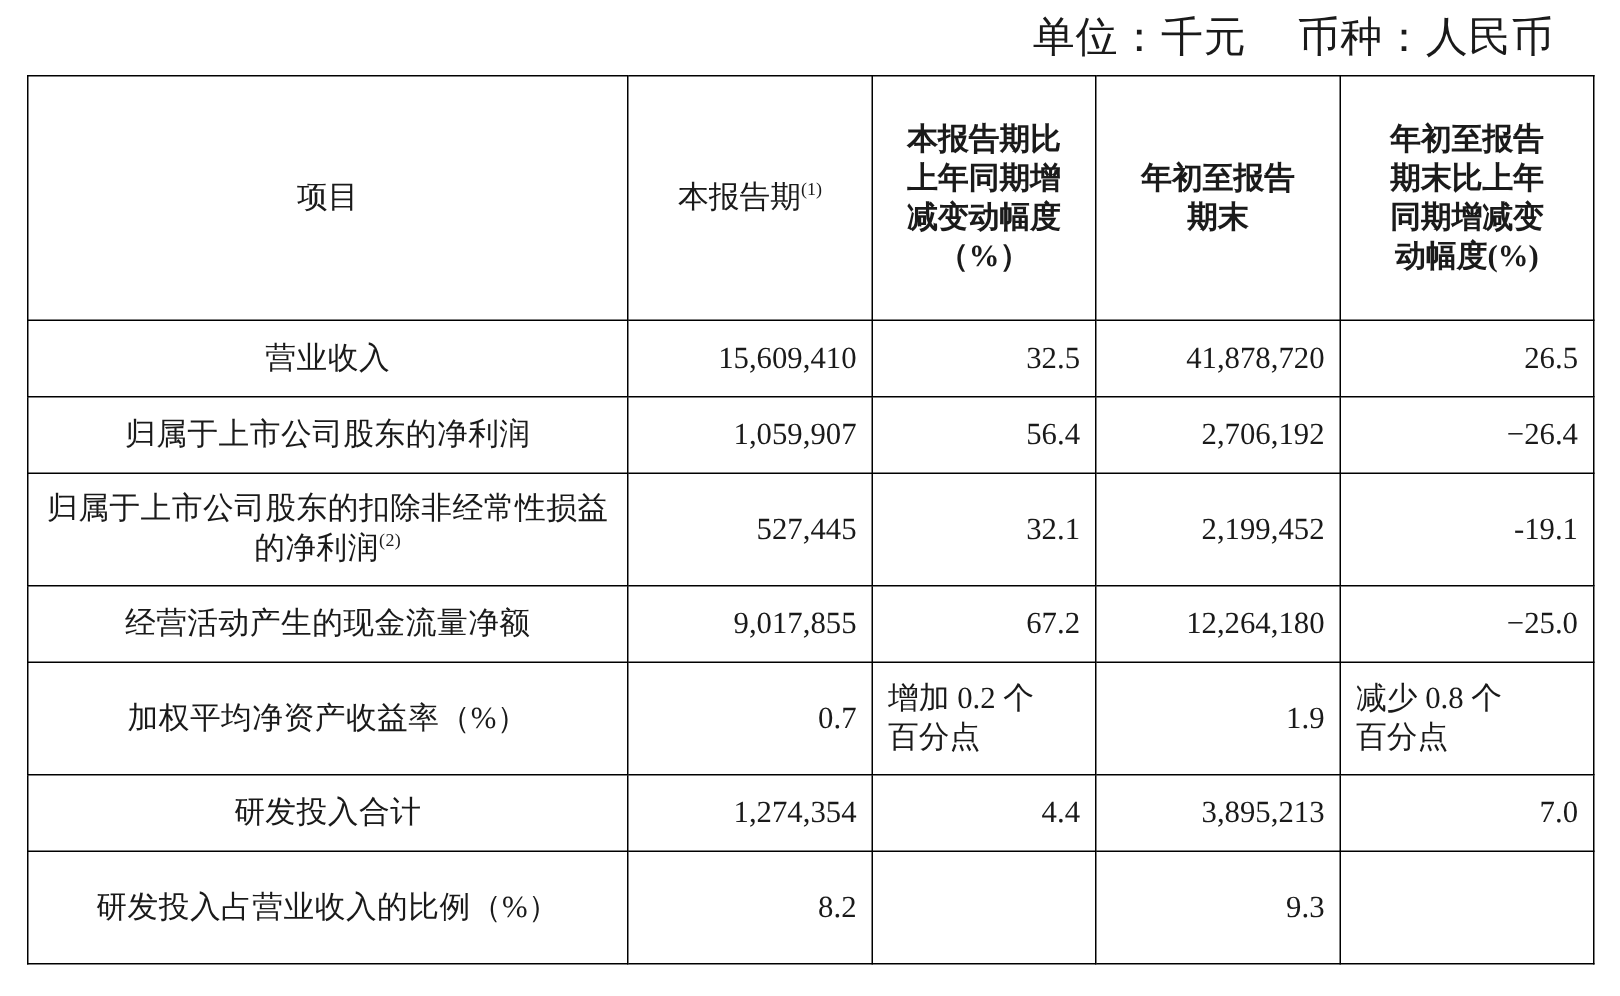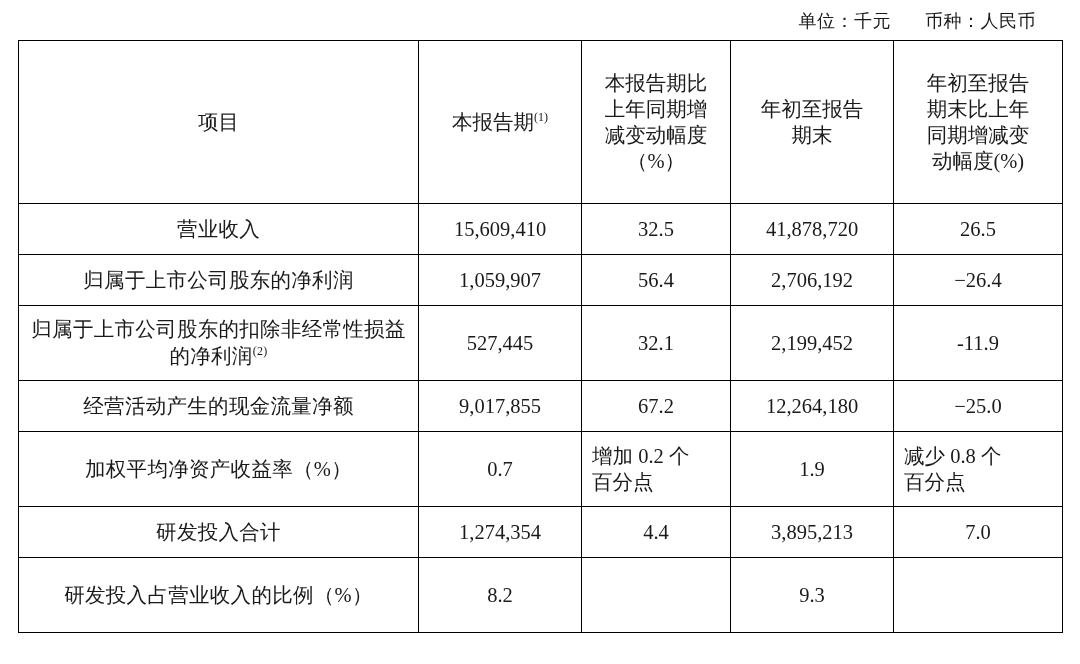--- a/index.html
+++ b/index.html
@@ -19,21 +19,21 @@
     width: 1080px;
     height: 664px;
     box-sizing: border-box;
     padding: 0 18px;
   }
   .unit-line {
     display: flex;
     justify-content: flex-end;
     align-items: center;
     gap: 34px;
-    font-size: 18px;
+    font-size: 28px;
     line-height: 1;
     padding: 12px 26px 10px 0;
     letter-spacing: 0.5px;
   }
   .unit-line span {
     white-space: nowrap;
   }
   table.fin {
     border-collapse: collapse;
     width: 1044px;
@@ -53,33 +53,33 @@
   col.c-chg  { width: 149px; }
   col.c-ytd  { width: 163px; }
   col.c-ychg { width: 169px; }
 
   thead td {
     text-align: center;
     height: 150px;
     line-height: 1.42;
   }
   .hdr-item { font-size: 21px; }
-  .hdr-wrap { display: block; }
+  .hdr-wrap { display: block; font-weight: bold; }
   sup {
     font-size: 12px;
     vertical-align: super;
     line-height: 0;
   }
   td.item {
     text-align: center;
     padding-left: 12px;
     letter-spacing: 0.3px;
   }
   td.num {
-    text-align: center;
+    text-align: right;
     padding-right: 12px;
     font-family: "Liberation Serif", "DejaVu Serif", serif;
   }
   td.two-line {
     text-align: left;
     line-height: 1.35;
     padding: 6px 6px;
   }
   td.two-line .l1, td.two-line .l2 { display: block; }
   tr.tall td { height: 62px; }
@@ -148,21 +148,21 @@
         <td class="num">56.4</td>
         <td class="num">2,706,192</td>
         <td class="num">−26.4</td>
       </tr>
 
       <tr class="tall wrapline">
         <td class="item"><span>归属于上市公司股东的扣除非经常性损益的净利润</span><sup>(2)</sup></td>
         <td class="num">527,445</td>
         <td class="num">32.1</td>
         <td class="num">2,199,452</td>
-        <td class="num">-11.9</td>
+        <td class="num">-19.1</td>
       </tr>
 
       <tr class="std">
         <td class="item">经营活动产生的现金流量净额</td>
         <td class="num">9,017,855</td>
         <td class="num">67.2</td>
         <td class="num">12,264,180</td>
         <td class="num">−25.0</td>
       </tr>
 

